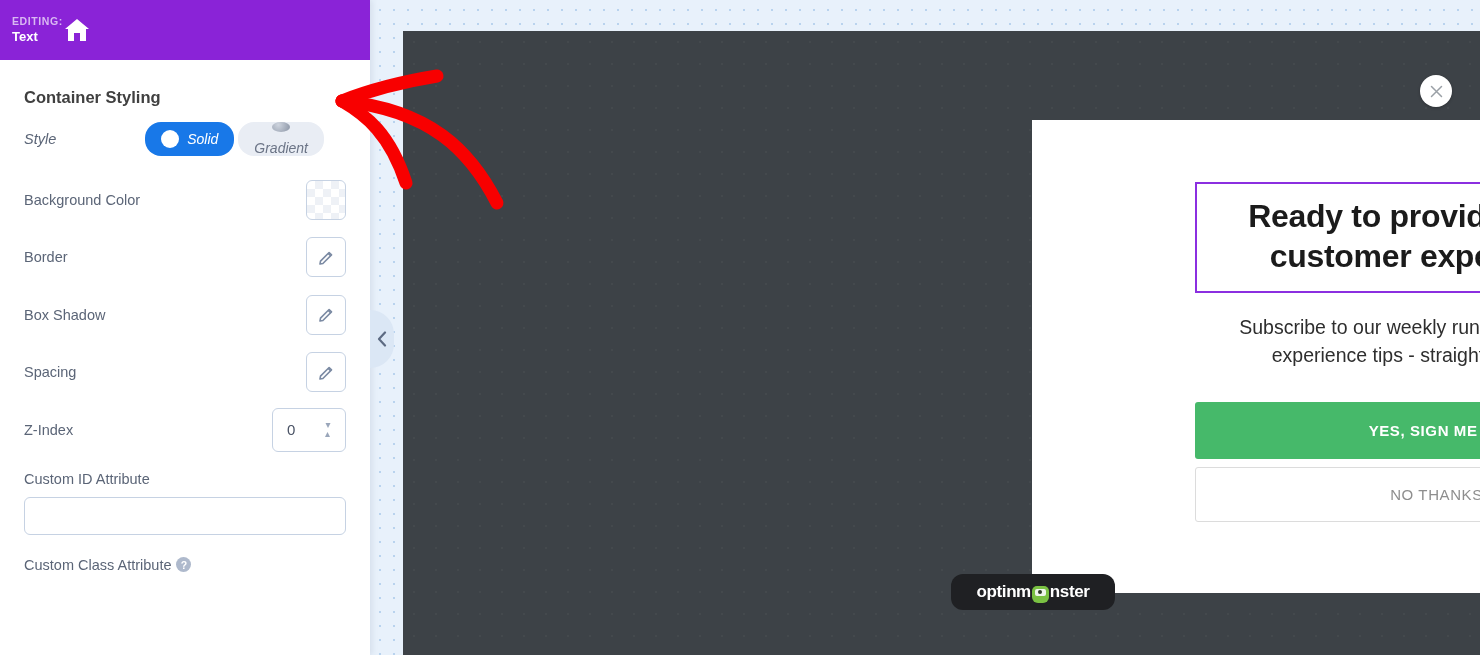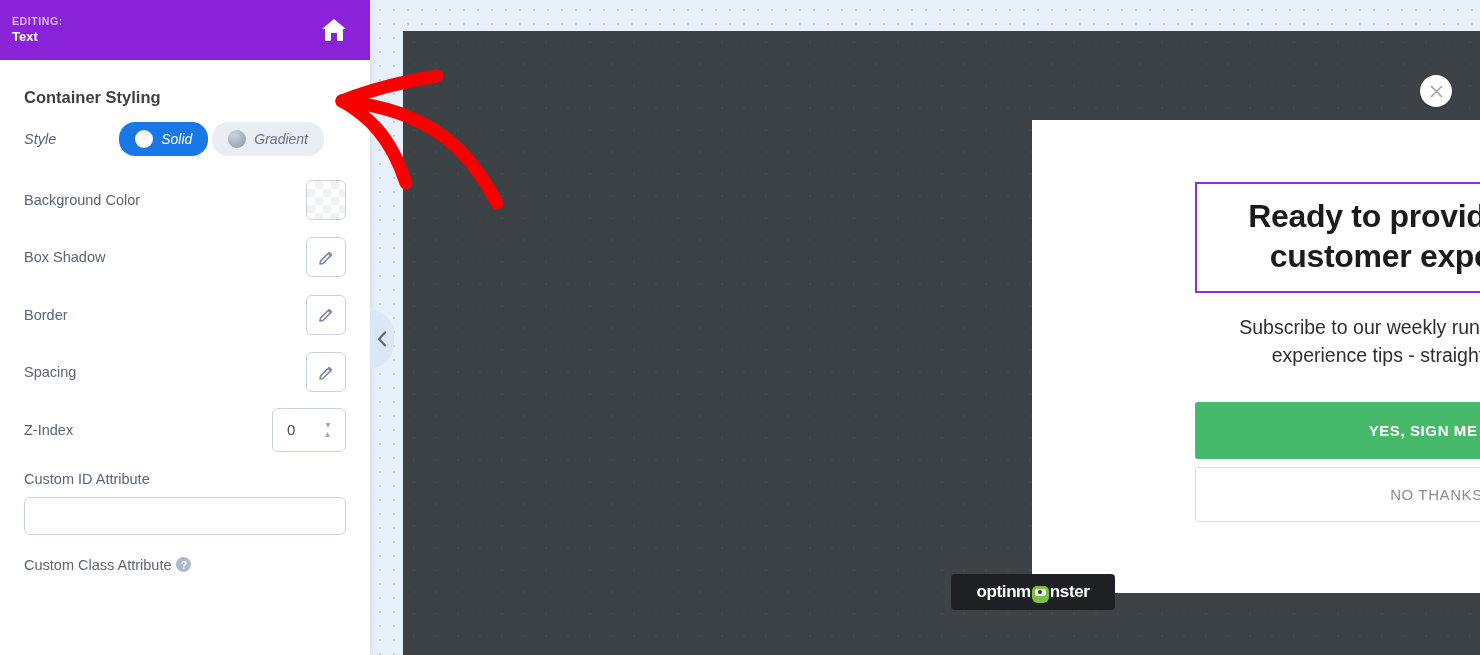--- a/index.html
+++ b/index.html
@@ -24,21 +24,21 @@
   
   .sidebar {
     position: absolute; left: 0; top: 0; width: 370px; height: 655px;
     background: #ffffff;
     box-shadow: 2px 0 6px rgba(40,60,90,.10);
     z-index: 20;
     overflow: hidden;
   }
   .sb-header {
     height: 60px; background: #8a23d7;
-    display: flex; align-items: center; justify-content: space-between;
+    display: flex; align-items: center; justify-content: flex-start;
     padding: 0 22px 0 12px;
     position: relative;
   }
   .sb-header-texts { line-height: 1.05; padding-left: 0; }
   .sb-editing-label {
     font-size: 10.5px; letter-spacing: .6px; font-weight: 700;
     color: #d9b8f2; text-transform: uppercase; display: block;
     margin-bottom: 3px;
   }
   .sb-editing-value {
@@ -68,21 +68,21 @@
   }
 
   
   .toggle-group { display: flex; gap: 4px; margin-right: 22px; }
   .toggle {
     display: flex; align-items: center; gap: 8px;
     height: 34px; padding: 0 16px; border-radius: 16px;
     font-size: 14px; cursor: pointer; user-select: none;
   }
   .toggle.active { background: #1878e8; color: #fff; }
-  .toggle.inactive { background: #e9edf4; color: #6b7486; }
+  .toggle.inactive { background: #e9edf4; color: #6b7486; flex-direction: column; }
   .dot { width: 18px; height: 18px; border-radius: 50%; }
   .toggle.active .dot { background: #ffffff; }
   .toggle.inactive .dot {
     background: radial-gradient(circle at 35% 28%, #cfd5df 0%, #9aa3b2 75%, #8b95a6 100%);
   }
 
   
   .sq-btn {
     width: 40px; height: 40px; border-radius: 6px;
     border: 1px solid #c6d2e3; background: #fff;
@@ -189,21 +189,21 @@
     width: 32px; height: 32px; border-radius: 50%;
     background: #ffffff; color: #9aa0a6;
     display: flex; align-items: center; justify-content: center;
     font-size: 17px; cursor: pointer; z-index: 15;
     box-shadow: 0 1px 3px rgba(0,0,0,.25);
   }
 
   
   .om-badge {
     position: absolute; left: 951px; top: 574px;
-    width: 164px; height: 36px; border-radius: 4px;
+    width: 164px; height: 36px; border-radius: 12px;
     background: #1f2023;
     display: flex; align-items: center; justify-content: center;
     z-index: 12; cursor: pointer;
   }
   .om-text {
     font-size: 17px; font-weight: 700; color: #ffffff;
     letter-spacing: -.4px; display: flex; align-items: center;
   }
   .om-monster {
     display: inline-block; width: 17px; height: 17px; margin: 0 1px;
@@ -298,32 +298,32 @@
       </div>
 
       
       <div class="row">
         <div class="row-label">Background Color</div>
         <div class="swatch"></div>
       </div>
 
       
       <div class="row">
-        <div class="row-label">Box Shadow</div>
+        <div class="row-label">Border</div>
         <div class="sq-btn">
           <svg width="17" height="17" viewBox="0 0 17 17" aria-hidden="true">
             <path d="M2.5 12.1 L11.1 3.5 L13.5 5.9 L4.9 14.5 L2 15 Z" fill="none" stroke="#7b8aa3" stroke-width="1.6" stroke-linejoin="round"></path>
             <path d="M10.2 4.4 L12.6 6.8" stroke="#7b8aa3" stroke-width="1.6"></path>
           </svg>
         </div>
       </div>
 
       
       <div class="row">
-        <div class="row-label">Border</div>
+        <div class="row-label">Box Shadow</div>
         <div class="sq-btn">
           <svg width="17" height="17" viewBox="0 0 17 17" aria-hidden="true">
             <path d="M2.5 12.1 L11.1 3.5 L13.5 5.9 L4.9 14.5 L2 15 Z" fill="none" stroke="#7b8aa3" stroke-width="1.6" stroke-linejoin="round"></path>
             <path d="M10.2 4.4 L12.6 6.8" stroke="#7b8aa3" stroke-width="1.6"></path>
           </svg>
         </div>
       </div>
 
       
 

